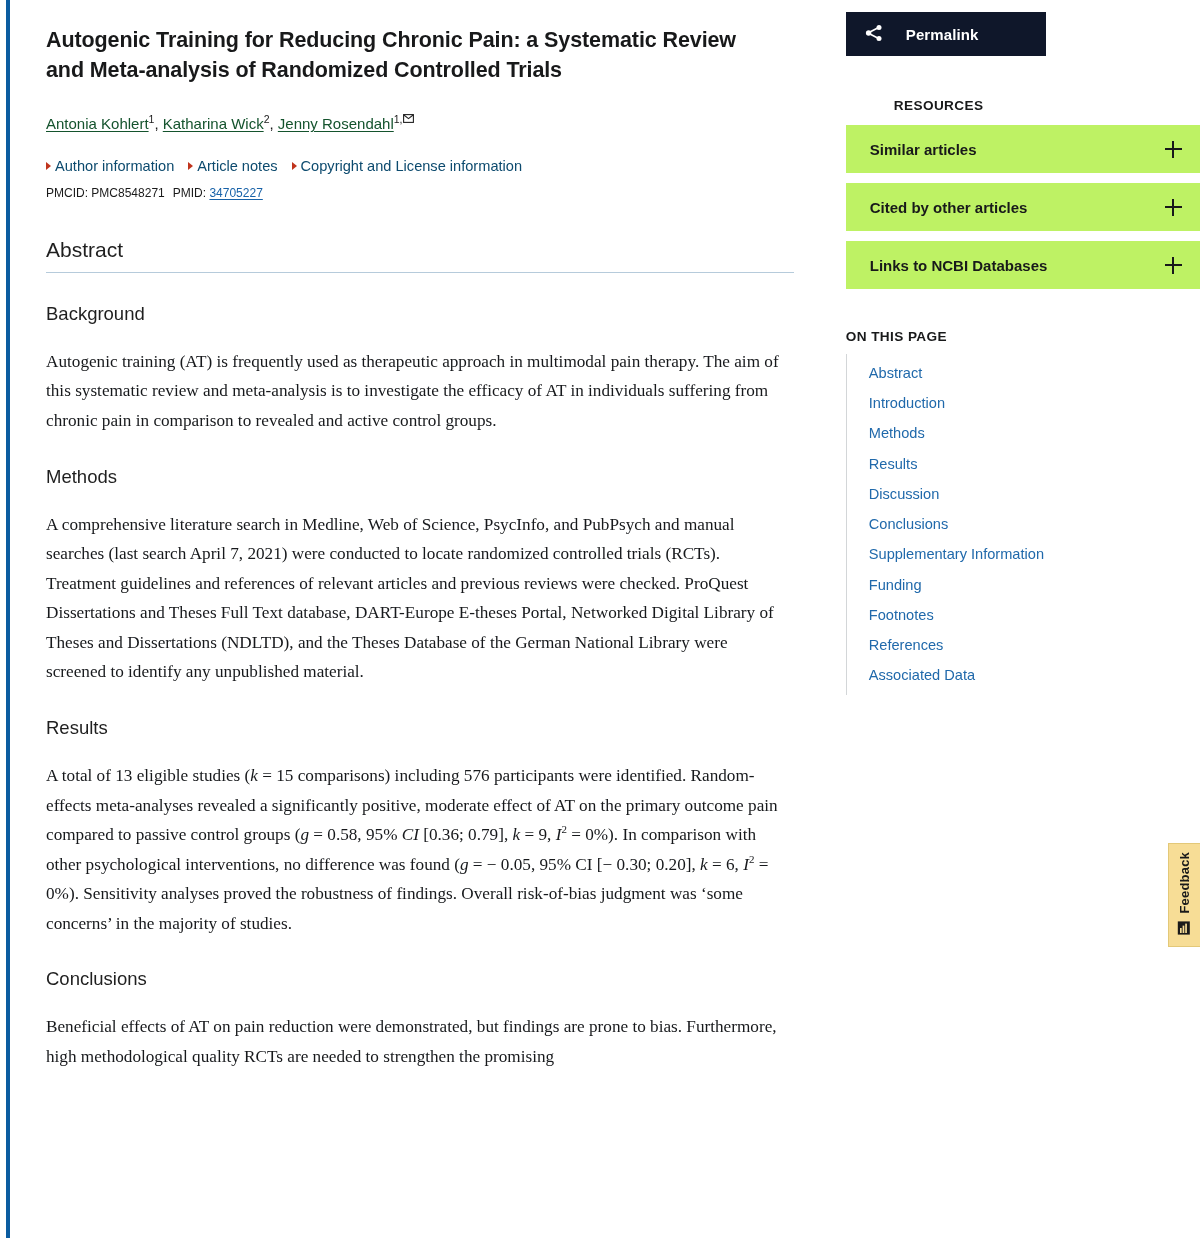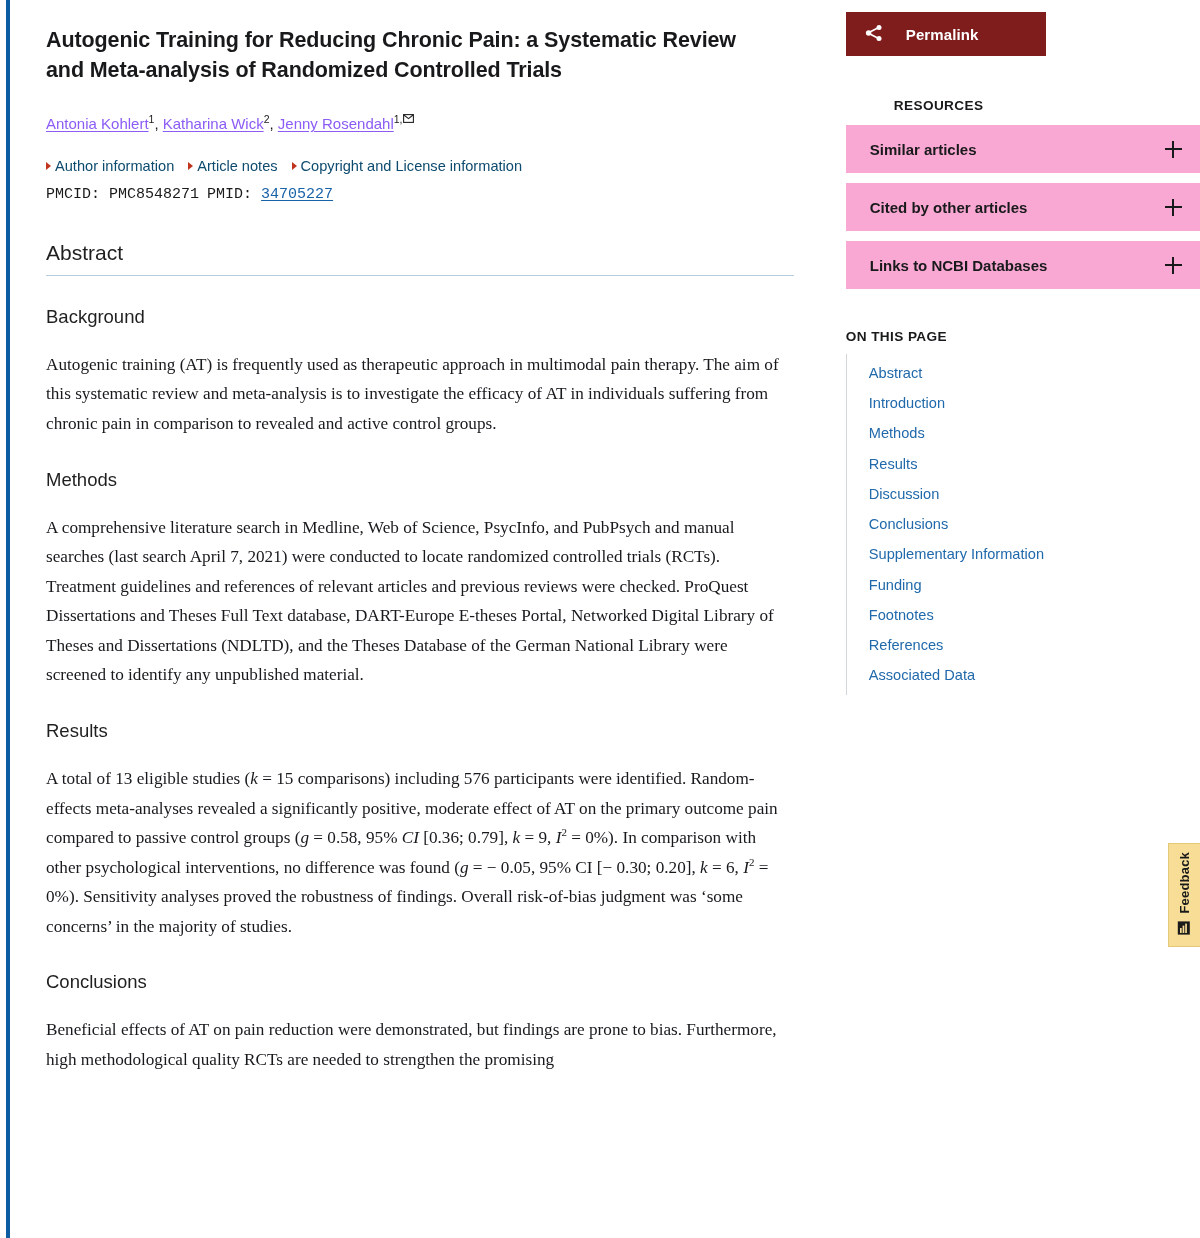--- a/index.html
+++ b/index.html
@@ -47,21 +47,21 @@
     max-width: 730px;
   }
 
   .authors {
     font-size: 15px;
     line-height: 1.5;
     color: #1a1a1a;
     margin-bottom: 22px;
   }
   .authors a {
-    color: #8b5cf6;
+    color: #14532d;
     text-decoration: underline;
     text-underline-offset: 2px;
   }
   .authors sup { font-size: 10.5px; vertical-align: super; }
   .env-icon { display: inline-block; vertical-align: super; margin-left: 0px; }
 
   .meta-links {
     font-size: 14.6px;
     margin-bottom: 12px;
     color: #1862a8;
@@ -76,24 +76,23 @@
     display: inline-block;
     width: 0; height: 0;
     border-left: 5px solid #c0341d;
     border-top: 4px solid transparent;
     border-bottom: 4px solid transparent;
     margin-right: 4px;
     vertical-align: 1px;
   }
 
   .ids {
-    font-size: 15px;
+    font-size: 12px;
     color: #1a1a1a;
     margin-bottom: 38px;
-    font-family: Liberation Mono, monospace;
   }
   .ids a { color: #1862a8; text-decoration: underline; text-underline-offset: 2px; }
   .ids .sep { display: inline-block; width: 8px; }
 
   h2.section-head {
     font-size: 21px;
     font-weight: normal;
     color: #1f1f1f;
     margin: 0 0 8px 0;
     padding-bottom: 10px;
@@ -124,21 +123,21 @@
     margin-left: 52px;
     padding-top: 12px;
   }
 
   .permalink-btn {
     display: flex;
     align-items: center;
     gap: 22px;
     width: 200px;
     height: 44px;
-    background: #7f1d1d;
+    background: #0f172a;
     color: #ffffff;
     border: none;
     padding: 0 18px;
     cursor: pointer;
     font-family: "Liberation Sans", sans-serif;
   }
   .permalink-btn .label {
     font-size: 15px;
     font-weight: bold;
     letter-spacing: 0.1px;
@@ -150,21 +149,21 @@
     letter-spacing: 0.4px;
     color: #18191a;
     margin: 42px 0 12px 0;
     padding-left: 48px;
   }
 
   .accordion-row {
     display: flex;
     align-items: center;
     justify-content: space-between;
-    background: #f9a8d4;
+    background: #bef264;
     height: 48px;
     padding: 0 18px 0 24px;
     margin-bottom: 10px;
     cursor: pointer;
   }
   .accordion-row .acc-label {
     font-size: 15px;
     font-weight: bold;
     color: #18191a;
   }

